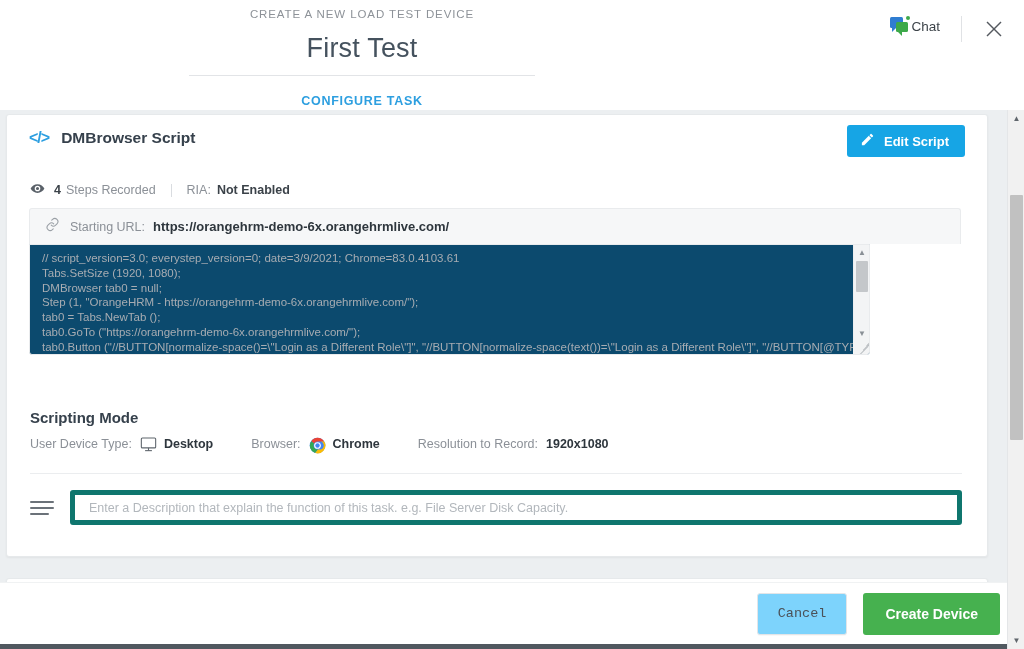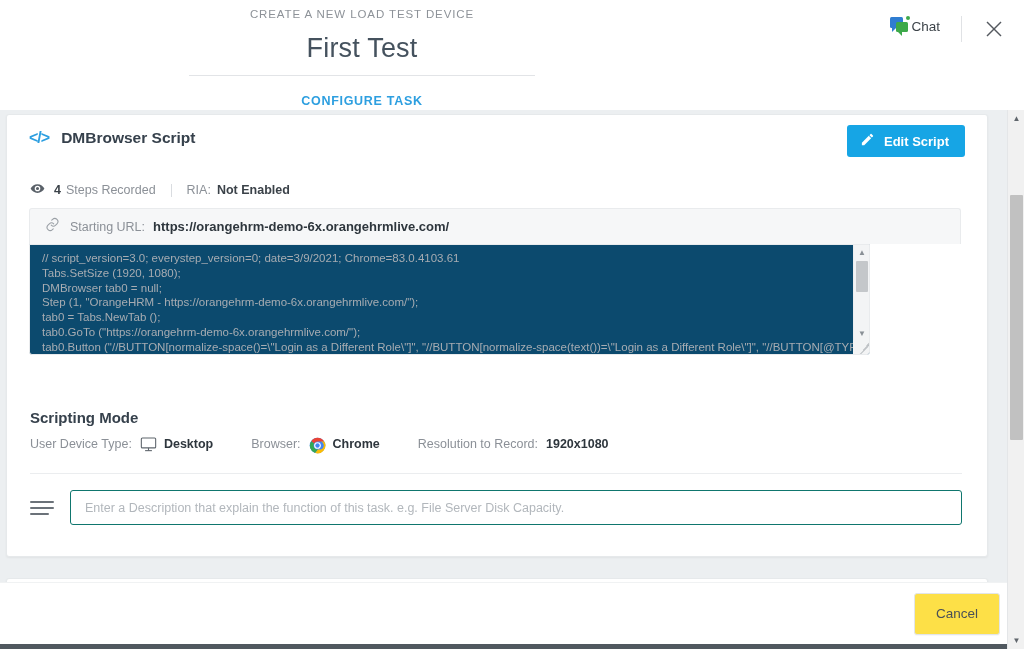--- a/index.html
+++ b/index.html
@@ -209,40 +209,40 @@
 
   
   .desc-row { position: absolute; left: 23px; top: 375px; display: flex; align-items: center; gap: 16px; }
   .desc-icon { width: 24px; height: 18px; position: relative; }
   .desc-icon i { position: absolute; left: 0; height: 2px; background: #6b7279; border-radius: 1px; }
   .desc-icon i:nth-child(1){ top: 2px; width: 24px; }
   .desc-icon i:nth-child(2){ top: 8px; width: 24px; }
   .desc-icon i:nth-child(3){ top: 14px; width: 19px; }
   .desc-input {
     width: 892px; height: 35px;
-    border: 1px solid #0f766e; border-radius: 3px;
+    border: 5px solid #0f766e; border-radius: 3px;
     padding: 0 14px; font-size: 12.5px; color: #3b4249;
     font-family: "Liberation Sans", sans-serif;
     background: #fff; outline: none;
   }
   .desc-input::placeholder { color: #b2b7bc; }
 
   
   .footer {
     position: absolute; left: 0; bottom: 5px; width: 1024px; height: 62px;
     background: #ffffff;
     display: flex; align-items: center; justify-content: flex-end;
     gap: 16px; padding-right: 24px;
     border-top: 1px solid #f0f2f3;
   }
   .btn-cancel {
     height: 42px; min-width: 86px; padding: 0 20px;
-    background: #fde047; border: 1px solid #e2e5e8; border-radius: 3px;
+    background: #7dd3fc; border: 1px solid #e2e5e8; border-radius: 3px;
     font-size: 13.5px; color: #4a5057; cursor: pointer;
-    font-family: Liberation Sans, sans-serif;
+    font-family: Liberation Mono, monospace;
     box-shadow: 0 1px 1px rgba(0,0,0,0.03);
   }
   .btn-create {
     height: 42px; min-width: 130px; padding: 0 22px;
     background: #46b14f; border: none; border-radius: 3px;
     font-size: 14px; font-weight: 700; color: #ffffff; cursor: pointer;
     font-family: "Liberation Sans", sans-serif;
   }
   .footer-bottom-line {
     position: absolute; left: 0; bottom: 0; width: 1024px; height: 5px;
@@ -406,20 +406,21 @@
         <input class="desc-input" type="text" placeholder="Enter a Description that explain the function of this task. e.g. File Server Disk Capacity." style="">
       </div>
     </div>
 
     <div class="card-2"></div>
 
   </div>
 
   <div class="footer">
     <button class="btn-cancel">Cancel</button>
+    <button class="btn-create">Create Device</button>
   </div>
   <div class="footer-bottom-line"></div>
 
   <div class="page-sb">
     <div class="arr up">▲</div>
     <div class="thumb"></div>
     <div class="arr down">▼</div>
   </div>
 
 </div>

